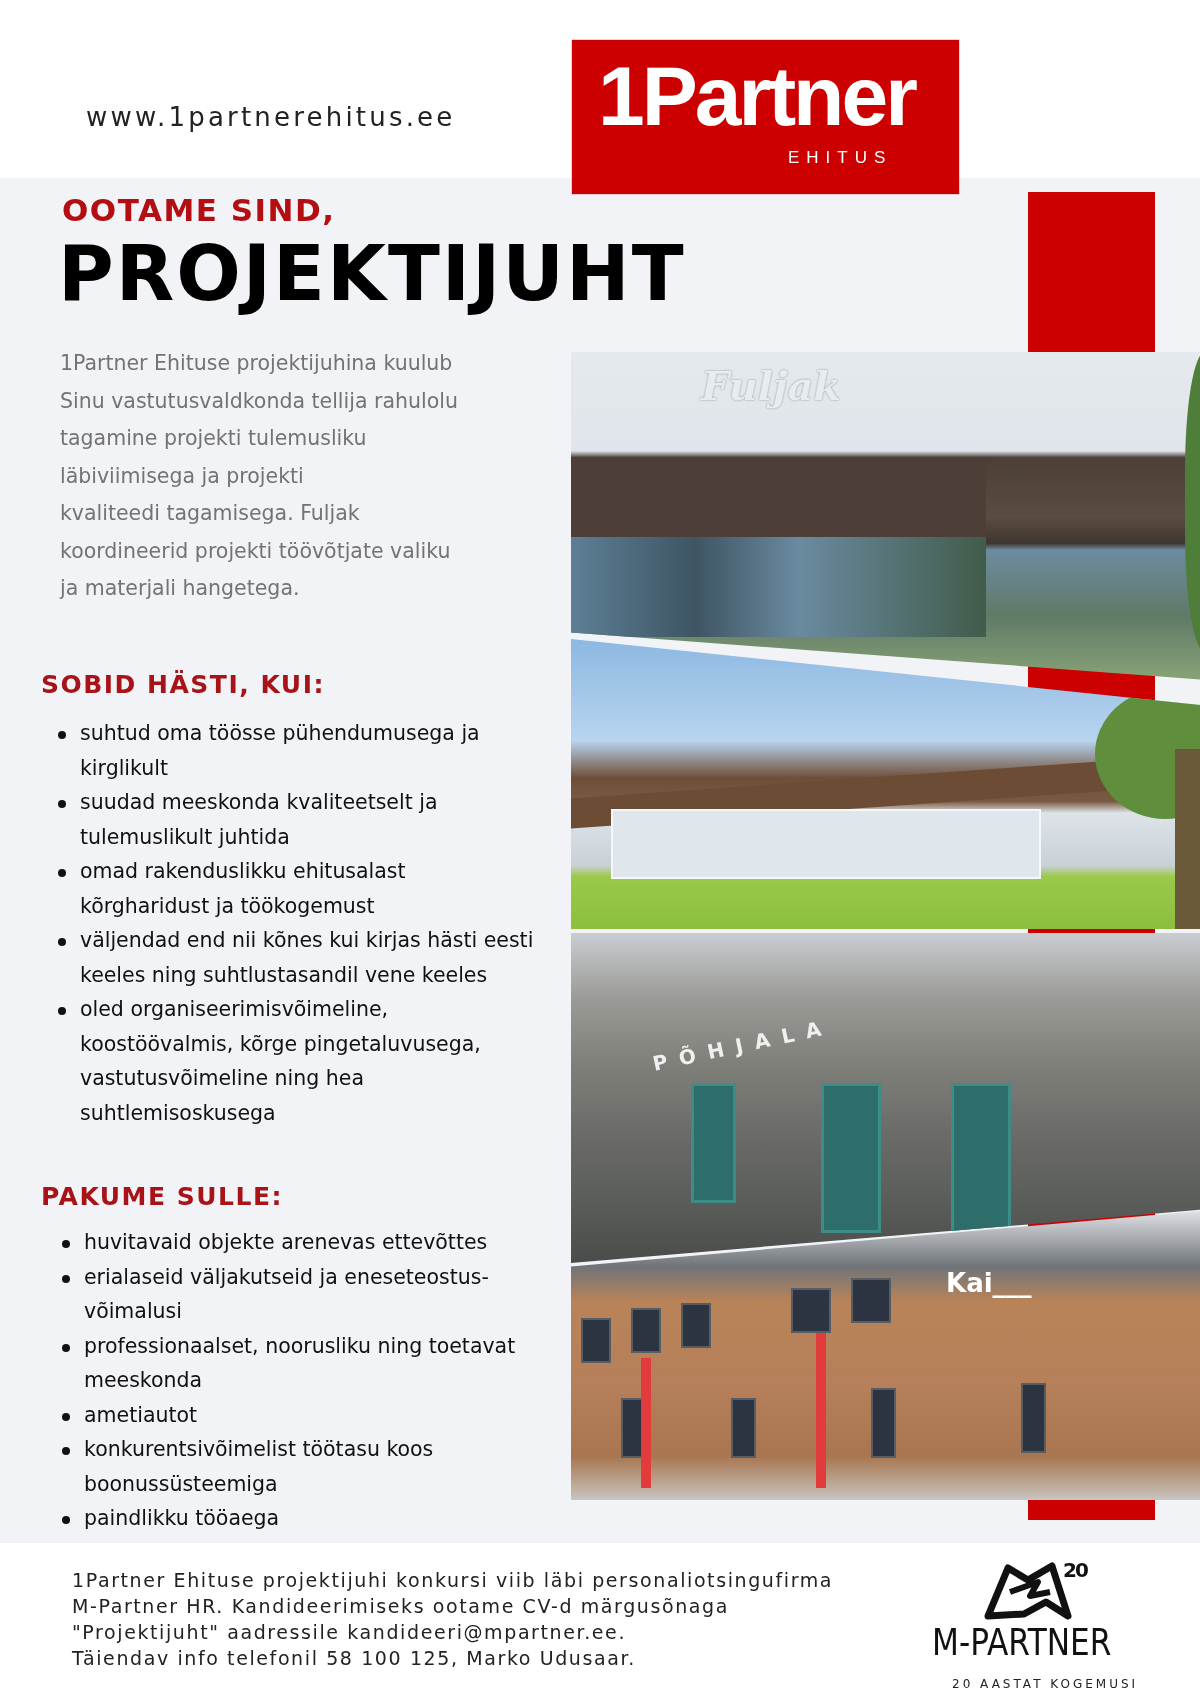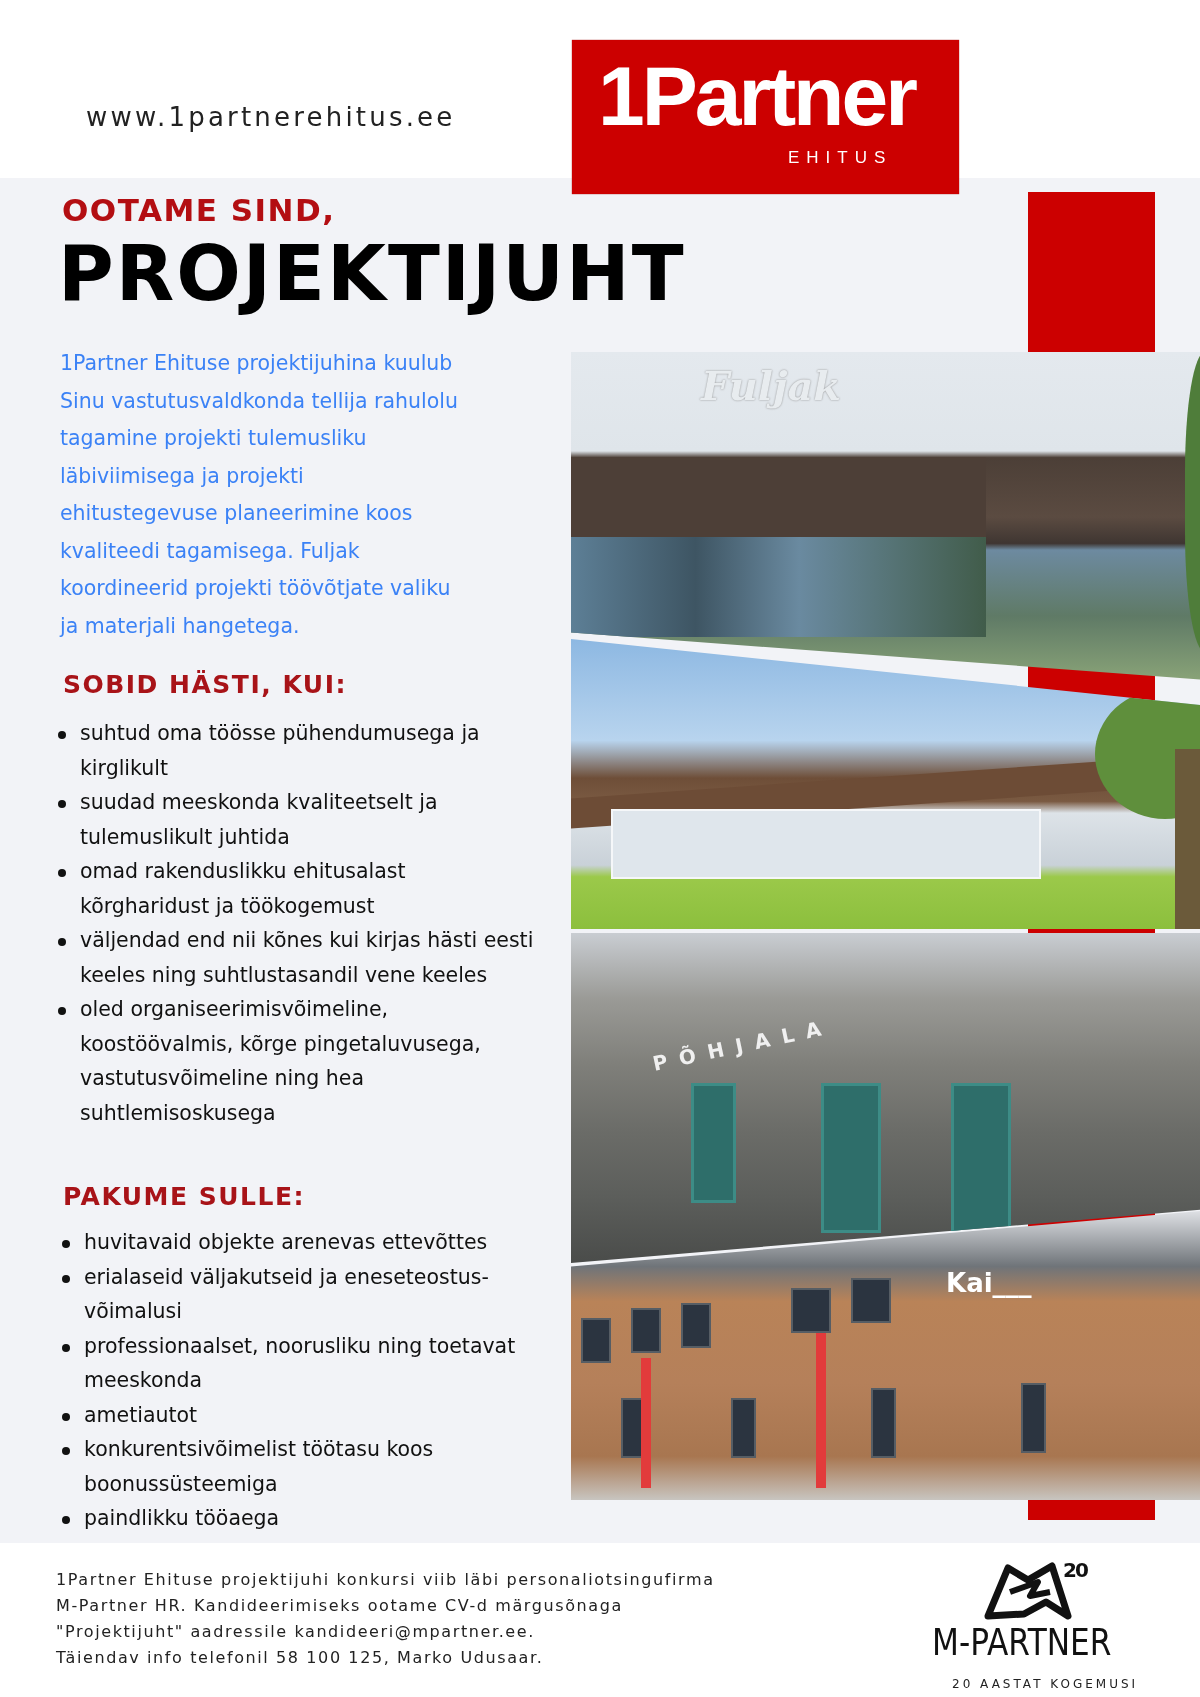--- a/index.html
+++ b/index.html
@@ -12,23 +12,23 @@
 
   .logo-box { position: absolute; left: 572px; top: 40px; width: 387px; height: 154px; background: #cc0000; box-shadow: 0 0 1px #900; }
   .logo-main { position: absolute; left: 26px; top: 14px; font-family: "Liberation Sans", sans-serif; font-weight: bold; color: #fff; font-size: 84px; letter-spacing: -3px; line-height: 1; }
   .logo-sub { position: absolute; left: 216px; top: 108px; font-family: "Liberation Sans", sans-serif; color: #fff; font-size: 17px; letter-spacing: 7px; }
 
   .red-frame { position: absolute; left: 1028px; top: 192px; width: 127px; height: 1328px; background: #cc0000; }
 
   .pretitle { position: absolute; left: 62px; top: 192px; font-family: "DejaVu Sans", sans-serif; font-weight: bold; color: #b30e12; font-size: 31px; letter-spacing: 1.5px; }
   .title { position: absolute; left: 58px; top: 232px; font-family: "DejaVu Sans", sans-serif; font-weight: bold; color: #000; font-size: 76px; letter-spacing: 2px; line-height: 1.1; }
 
-  .intro { position: absolute; left: 60px; top: 345px; width: 470px; font-size: 20.5px; line-height: 37.5px; color: #3b82f6; }
+  .intro { position: absolute; left: 60px; top: 345px; width: 470px; font-size: 20.5px; line-height: 37.5px; color: #737373; }
 
-  .h2 { position: absolute; left: 63px; font-family: "DejaVu Sans", sans-serif; font-weight: bold; color: #a81318; font-size: 25px; letter-spacing: 1.5px; }
+  .h2 { position: absolute; left: 41px; font-family: "DejaVu Sans", sans-serif; font-weight: bold; color: #a81318; font-size: 25px; letter-spacing: 1.5px; }
   .h2.s1 { top: 670px; }
   .h2.s2 { top: 1182px; }
 
   ul.bl { position: absolute; list-style: none; font-size: 20.5px; line-height: 34.5px; color: #111; }
   ul.bl li { position: relative; padding-left: 24px; }
   ul.bl li::before { content: ""; position: absolute; left: 2px; top: 15px; width: 8px; height: 8px; border-radius: 50%; background: #111; }
   ul.l1 { left: 56px; top: 716px; width: 480px; }
   ul.l2 { left: 60px; top: 1225px; width: 490px; }
 
   .photos { position: absolute; left: 571px; top: 352px; width: 557px; height: 1148px; }
@@ -45,21 +45,21 @@
   .ph2 .building { position: absolute; left: 0; top: 140px; width: 557px; height: 30px; background: #6d4c36; transform: skewY(-4deg); }
   .ph2 .gl { position: absolute; left: 40px; top: 170px; width: 430px; height: 70px; background: #dfe6ec; border: 2px solid #f5f7f9; }
   .ph2 .trunk { position: absolute; right: 20px; top: 110px; width: 40px; height: 180px; background: #6b5a3a; }
   .ph2 .canopy { position: absolute; right: 0; top: 50px; width: 140px; height: 130px; background: #5f8f3c; border-radius: 50%; }
   .ph3 .ph-label { left: 80px; top: 100px; color: #f0f0f0; font-size: 20px; letter-spacing: 12px; transform: rotate(-12deg); }
   .ph3 .win { position: absolute; background: #2e6e6a; border: 3px solid #3d8c86; }
   .ph4 .ph-label { left: 375px; top: 60px; color: #fff; font-size: 26px; }
   .ph4 .win { position: absolute; background: #2b3440; border: 2px solid #565d64; }
   .ph4 .crane { position: absolute; width: 10px; background: #e23b3b; }
 
-  .footer-text { position: absolute; left: 56px; top: 1567px; font-size: 16px; line-height: 26px; letter-spacing: 1.6px; color: #222; font-family: "DejaVu Sans", sans-serif; }
+  .footer-text { position: absolute; left: 72px; top: 1567px; font-size: 19px; line-height: 26px; letter-spacing: 1.6px; color: #222; font-family: "DejaVu Sans", sans-serif; }
   .footer-text div { white-space: nowrap; }
 
   .mp-logo { position: absolute; left: 900px; top: 1550px; width: 300px; height: 147px; }
   .mp-icon { position: absolute; left: 80px; top: 12px; width: 100px; height: 58px; }
   .mp-20 { position: absolute; left: 163px; top: 8px; font-size: 20px; font-weight: bold; color: #111; letter-spacing: -2px; text-align: center; }
   .mp-name { position: absolute; left: 32px; top: 70px; font-family: "DejaVu Sans", sans-serif; font-size: 38px; letter-spacing: 0px; color: #111; transform: scaleX(0.82); transform-origin: left; }
   .mp-sub { position: absolute; left: 52px; top: 127px; font-size: 12px; letter-spacing: 3px; color: #222; }
 </style>
 </head>
 <body>
@@ -76,21 +76,20 @@
 <div class="red-frame"></div>
 
 <div class="pretitle">OOTAME SIND,</div>
 <div class="title">PROJEKTIJUHT</div>
 
 <div class="intro">
   <div>1Partner Ehituse projektijuhina kuulub</div>
   <div>Sinu vastutusvaldkonda tellija rahulolu</div>
   <div>tagamine projekti tulemusliku</div>
   <div>läbiviimisega ja projekti</div>
-  <div>ehitustegevuse planeerimine koos</div>
   <div>kvaliteedi tagamisega. Fuljak</div>
   <div>koordineerid projekti töövõtjate valiku</div>
   <div>ja materjali hangetega.</div>
 </div>
 
 <div class="h2 s1">SOBID HÄSTI, KUI:</div>
 <ul class="bl l1">
   <li>suhtud oma töösse pühendumusega ja kirglikult</li>
   <li>suudad meeskonda kvaliteetselt ja tulemuslikult juhtida</li>
   <li>omad rakenduslikku ehitusalast kõrgharidust ja töökogemust</li>

